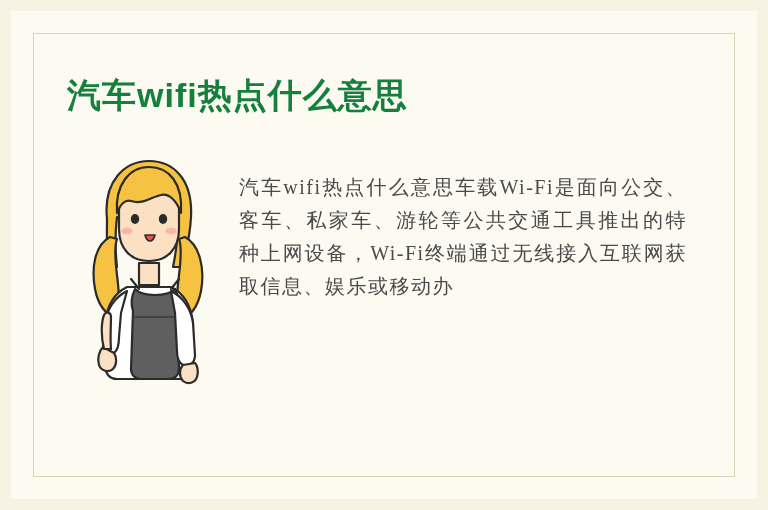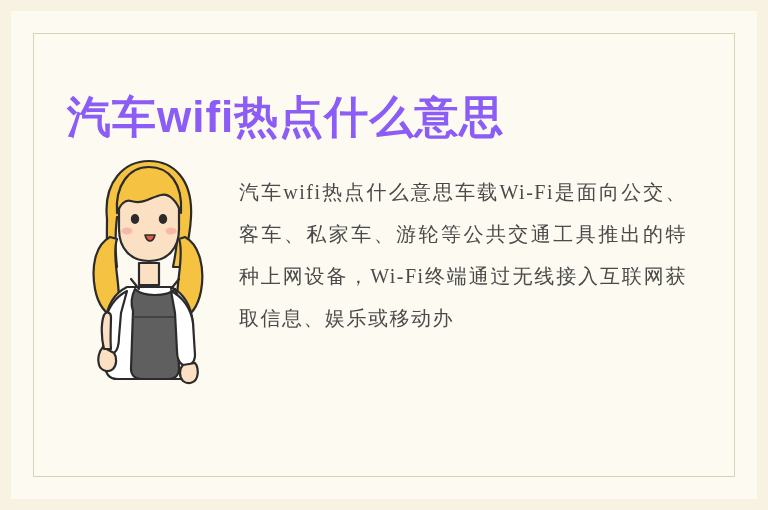--- a/index.html
+++ b/index.html
@@ -29,35 +29,34 @@
     top: 22px;
     right: 22px;
     bottom: 22px;
     border: 1px solid #d9d2bb;
     box-sizing: border-box;
   }
   .title {
     position: absolute;
     left: 56px;
     top: 62px;
-    font-size: 44px;
+    font-size: 34px;
     font-weight: bold;
-    color: #8b5cf6;
+    color: #15803d;
     letter-spacing: 1px;
     font-family: "Liberation Sans", sans-serif;
     white-space: nowrap;
-    margin-top: 15px;
   }
   .body-text {
     position: absolute;
     left: 228px;
     top: 160px;
     width: 448px;
     font-size: 20px;
-    line-height: 42px;
+    line-height: 33px;
     color: #4a4a4a;
     font-family: "Liberation Serif", serif;
     letter-spacing: 1.5px;
     text-align: justify;
   }
   .illustration {
     position: absolute;
     left: 62px;
     top: 140px;
     width: 150px;

